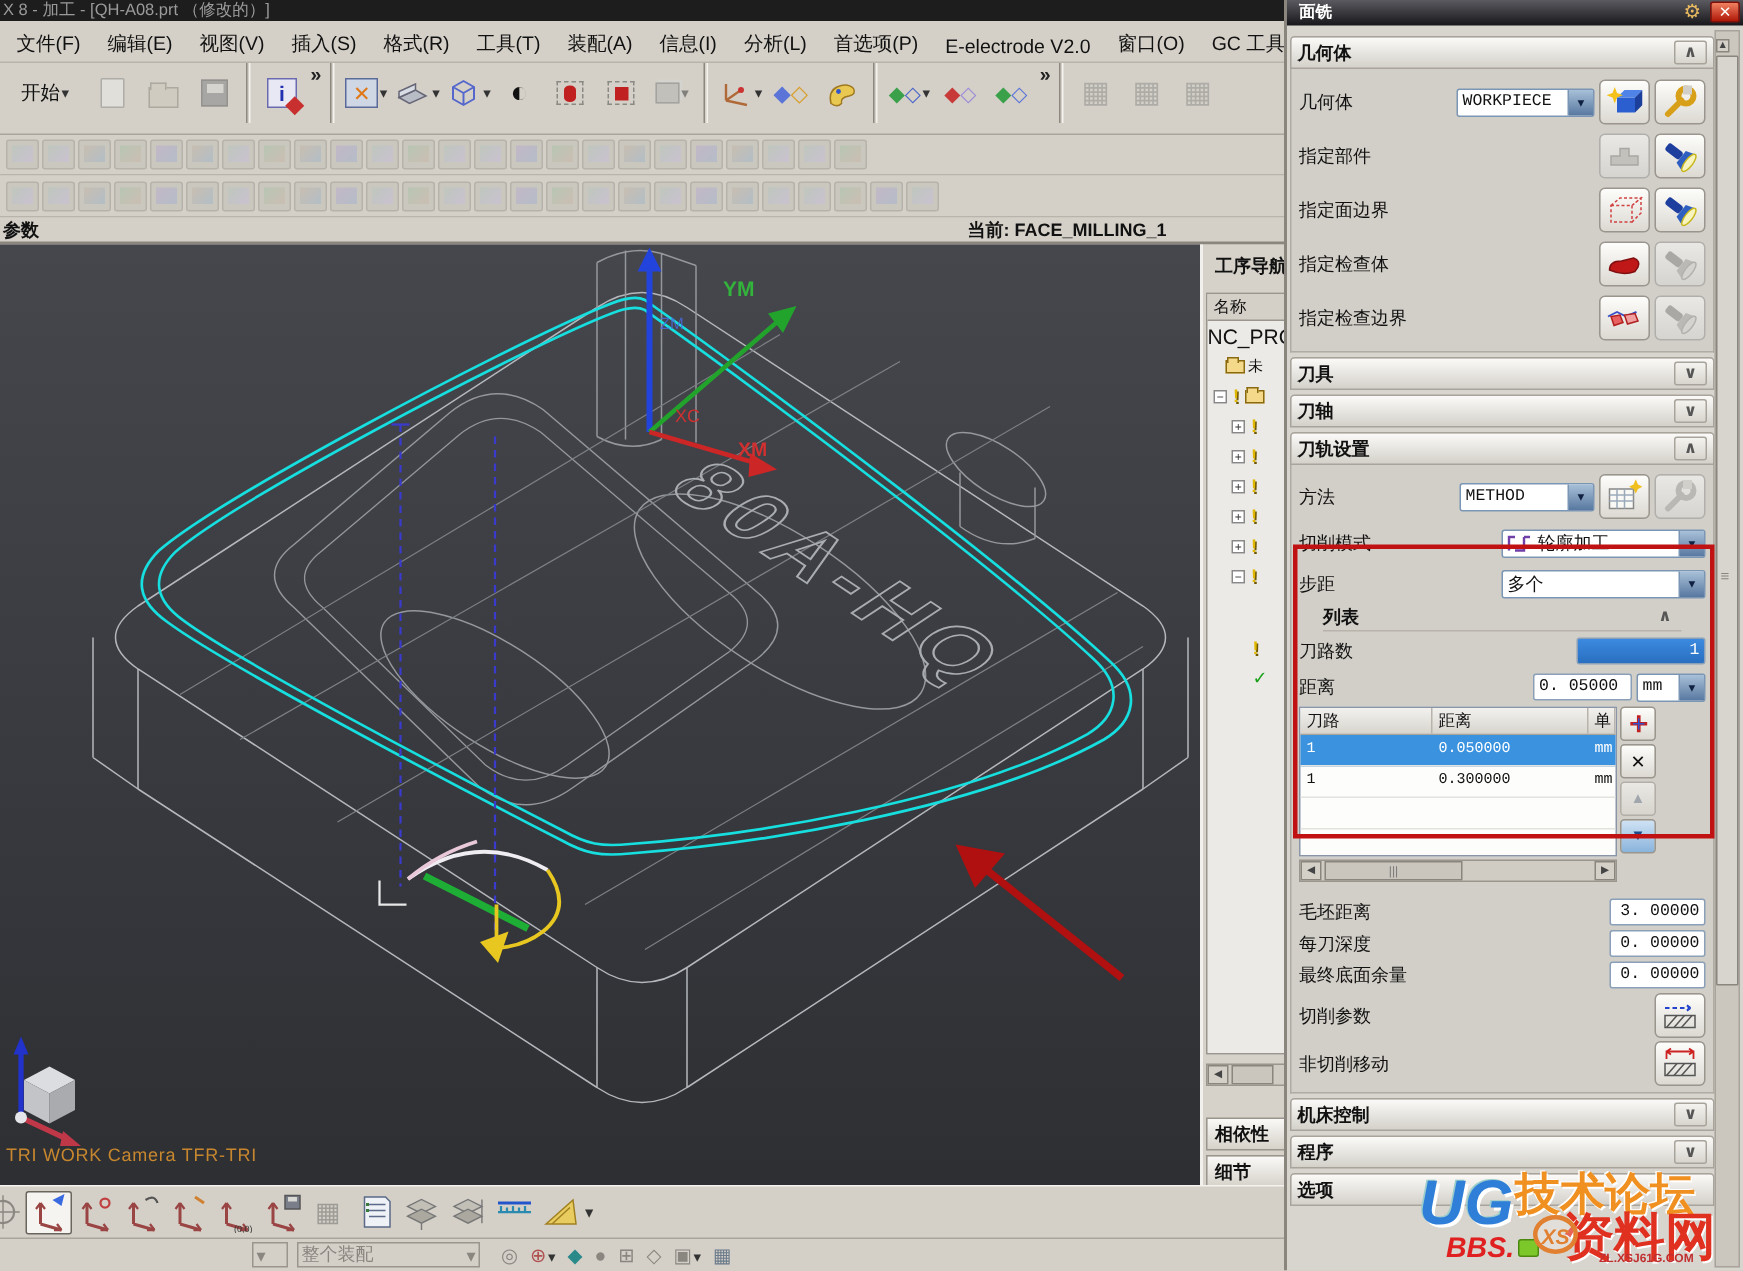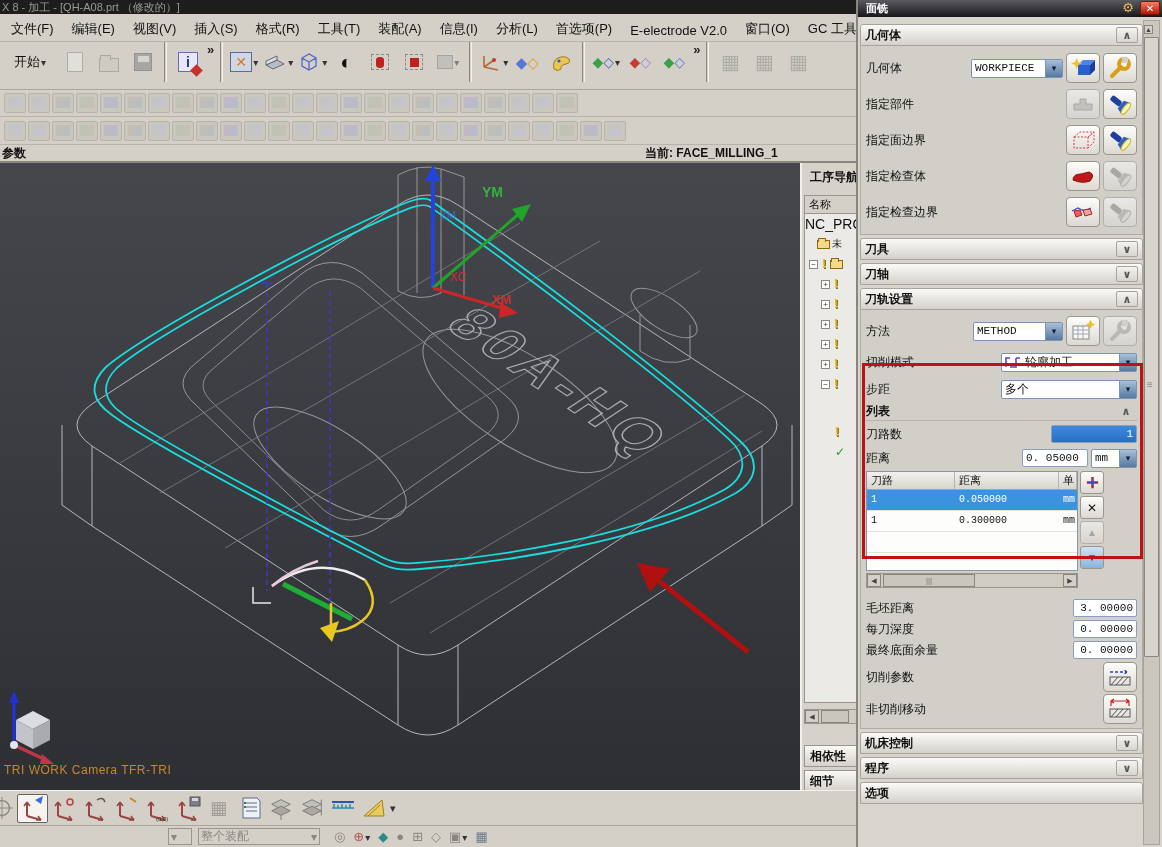--- a/index.html
+++ b/index.html
@@ -78,21 +78,21 @@
   .sec-chev{width:22px;height:16px;border:1px solid #a8a49c;border-radius:2px;background:linear-gradient(#f4f3ef,#d8d5ce);text-align:center;line-height:15px;font-size:11px;color:#555;font-weight:bold}
   .grp{background:#d2cfc8;border:1px solid #b0aca4;border-top:none;padding:3px 5px}
   .drow{display:flex;align-items:center;margin:2px 0}
   .dlabel{flex:1;font-size:12px;white-space:nowrap}
   .ibtn{width:34px;height:30px;border:1px solid #9a968e;border-radius:4px;background:linear-gradient(#fdfdfb,#dcd9d2);display:flex;align-items:center;justify-content:center;margin-left:3px;flex:none}
   .ibtn.dis{opacity:.55;filter:grayscale(70%)}
   .nxsel{height:19px;background:#fff;border:1px solid #7a96b4;border-radius:2px;display:flex;align-items:center;flex:none}
   .nxsel-t{font-family:"Liberation Mono","DejaVu Sans Mono",monospace;font-size:11px;padding:0 3px;white-space:nowrap;overflow:hidden}
   .nxsel-b{width:17px;height:17px;background:linear-gradient(#a8c0d8,#5878a0);color:#102040;font-size:9px;text-align:center;line-height:16px;border-left:1px solid #7a96b4;flex:none}
   .nxfield{height:18px;background:#fff;border:1px solid #8aa0b8;border-radius:2px;font-family:"Liberation Mono","DejaVu Sans Mono",monospace;font-size:11px;line-height:17px;padding:0 3px;white-space:nowrap;overflow:hidden;flex:none}
-  .subhdr{height:18px;display:flex;align-items:center;border-bottom:1px solid #b8b4ac;margin:2px 0}
+  .subhdr{height:18px;display:flex;align-items:center;border-bottom:1px solid #b8b4ac;margin:2px 16px}
   .subhdr .sec-label{font-size:12px}
   
   #ptable-wrap{display:flex;margin-top:2px}
   #ptable{width:212px;background:#fdfdfb;border:1px solid #8a96a8;font-size:11px}
   .t-hdr{display:flex;background:linear-gradient(#f2f1ee,#d8d5ce);border-bottom:1px solid #a8a49c;font-weight:normal}
   .t-hdr span{padding:1px 4px;border-right:1px solid #b8b4ac;overflow:hidden;white-space:nowrap}
   .t-row{display:flex;height:21px;line-height:20px;border-bottom:1px solid #e4e2dc}
   .t-row span{padding:0 4px;overflow:hidden;white-space:nowrap;font-family:"Liberation Mono","DejaVu Sans Mono",monospace;font-size:10px}
   .t-row.sel{background:#3b93e0;color:#fff}
   .c0{width:88px;flex:none}.c1{width:104px;flex:none}.c2{width:18px;flex:none}
@@ -813,13 +813,22 @@
   </div>
 
   <div id="dlg-scroll">
     <span class="sb-btn" style="font-size:7px">▲</span>
     <div id="dlg-thumb"></div>
     <span id="dlg-grip">≡</span>
   </div>
 
   <div id="red-rect"></div>
 
+  <div id="watermark">
+    <span id="wm-ug">UG</span>
+    <span id="wm-forum">技术论坛</span>
+    <span id="wm-site">资料网</span>
+    <span id="wm-bbs">BBS.</span>
+    <span id="wm-green"></span>
+    <span id="wm-xs">XS</span>
+    <span id="wm-url">ZL.XSJ61G.COM</span>
+  </div>
 </div>
 
 </body></html>

